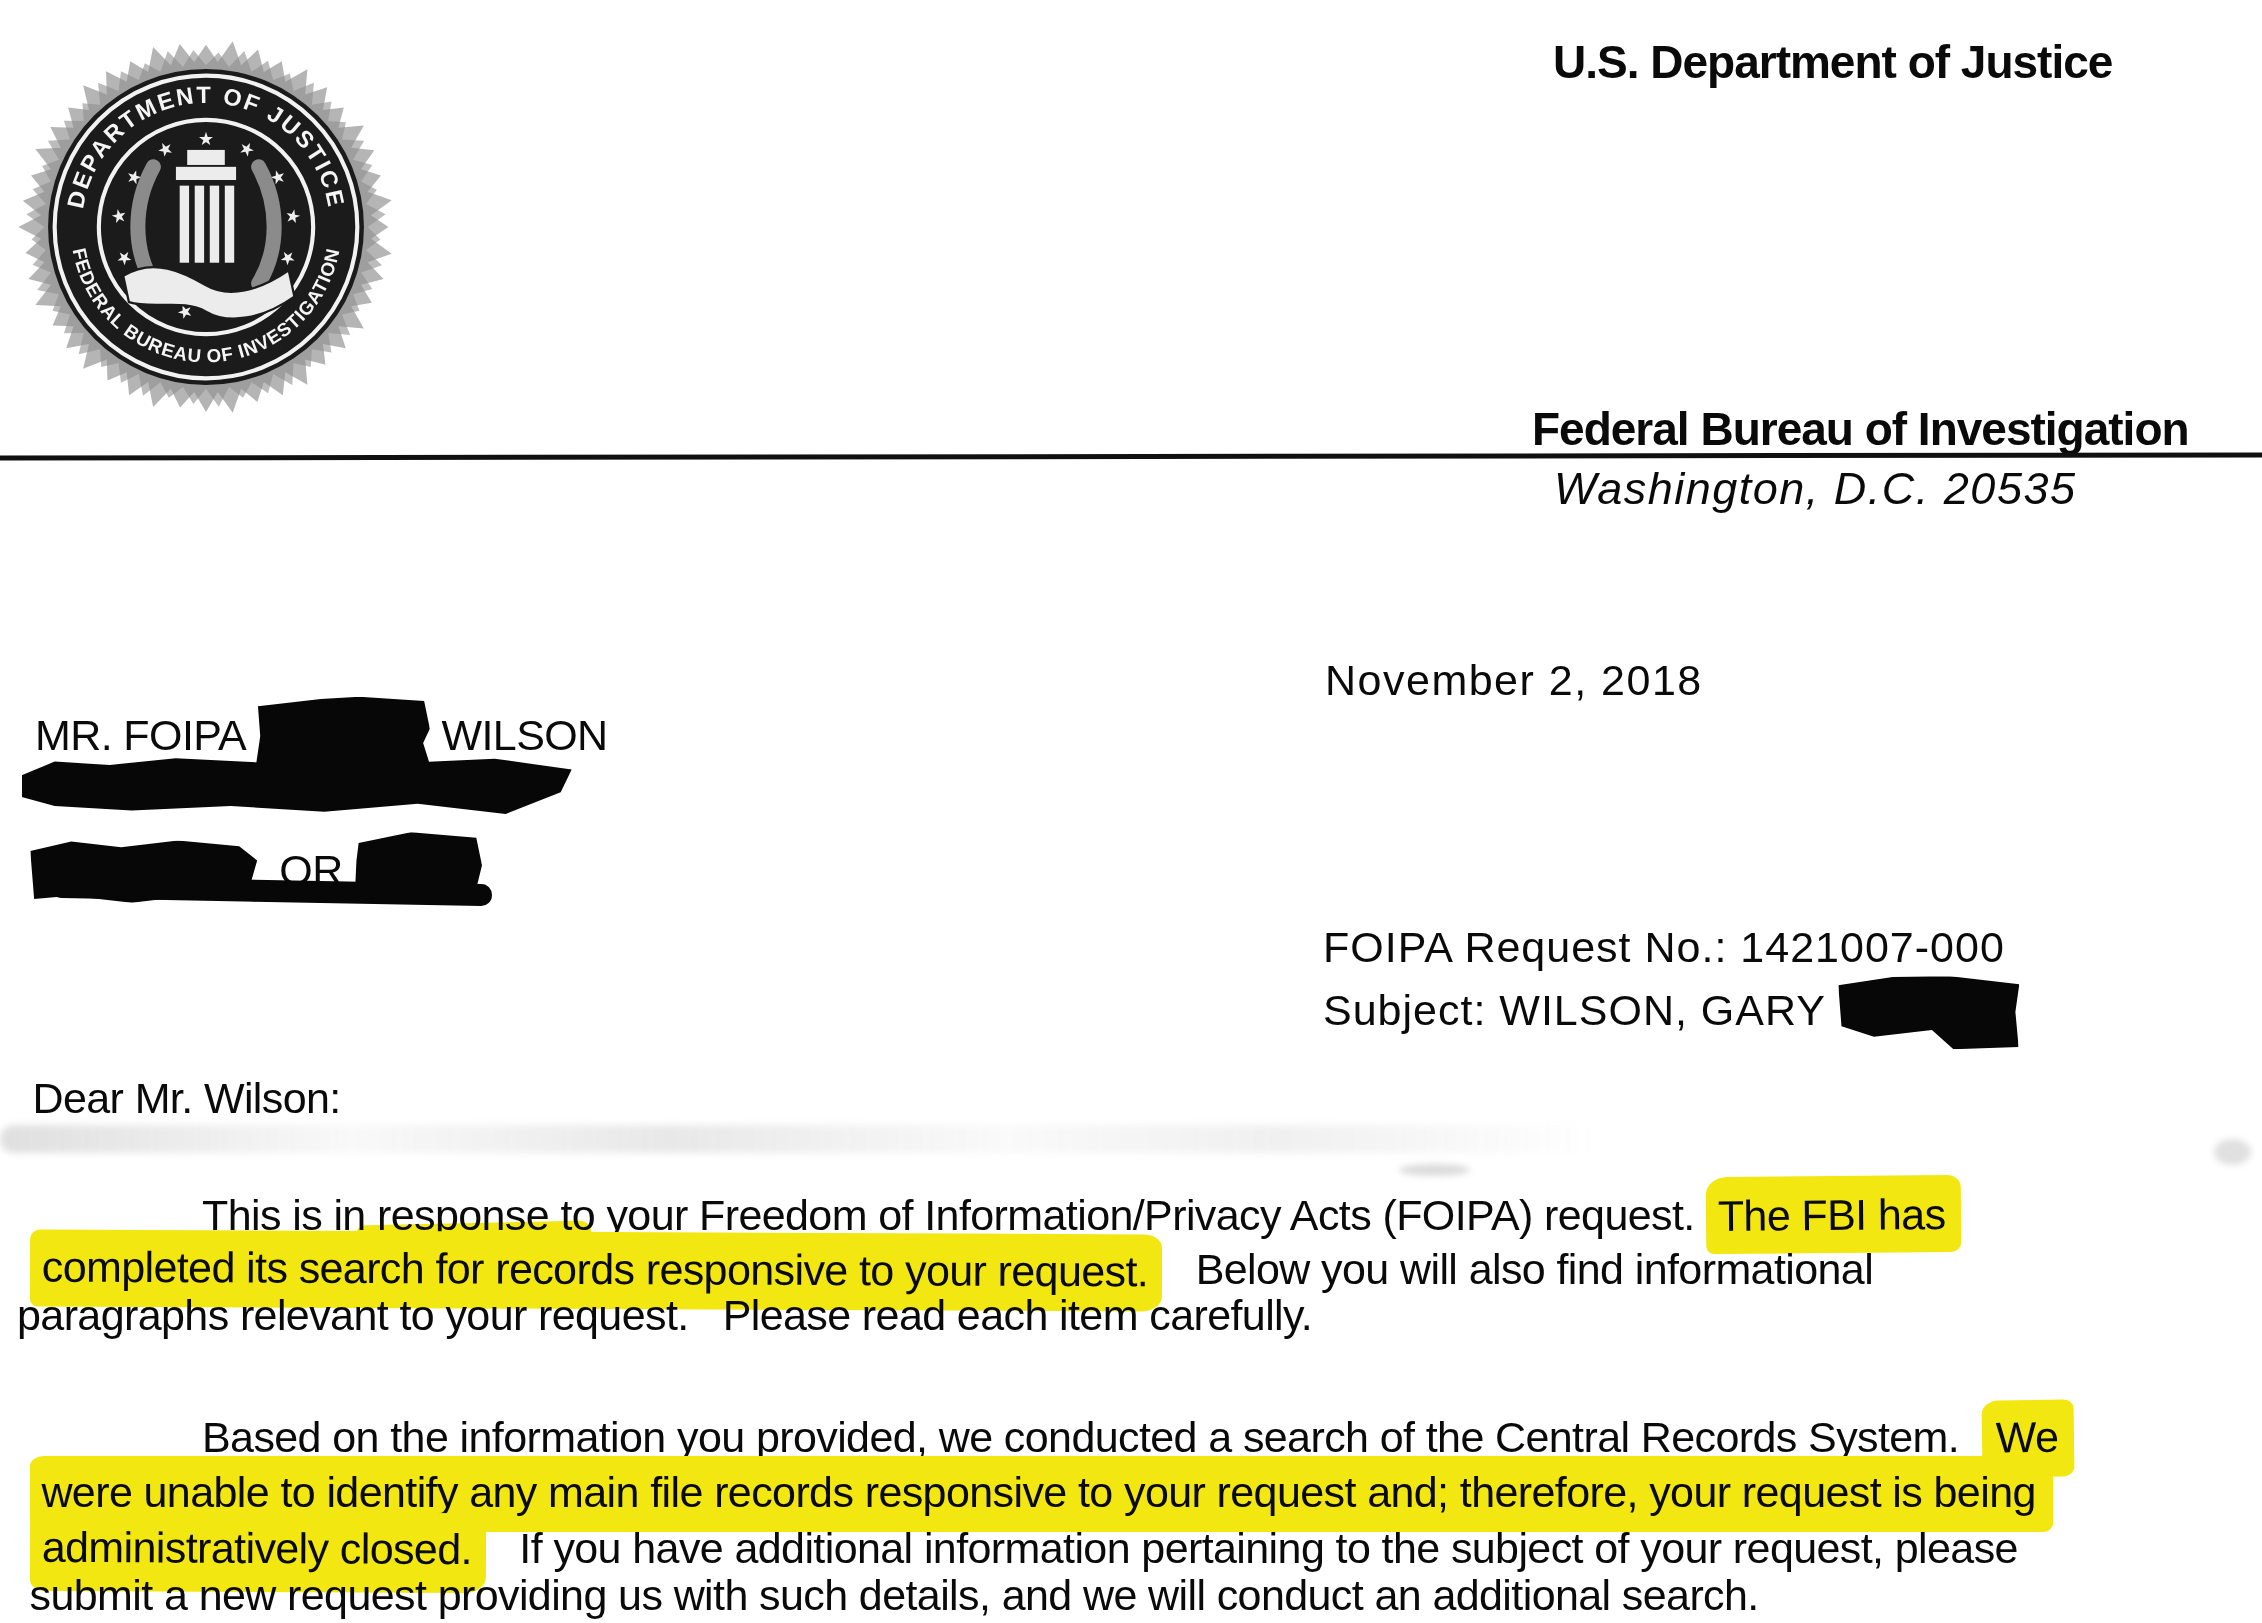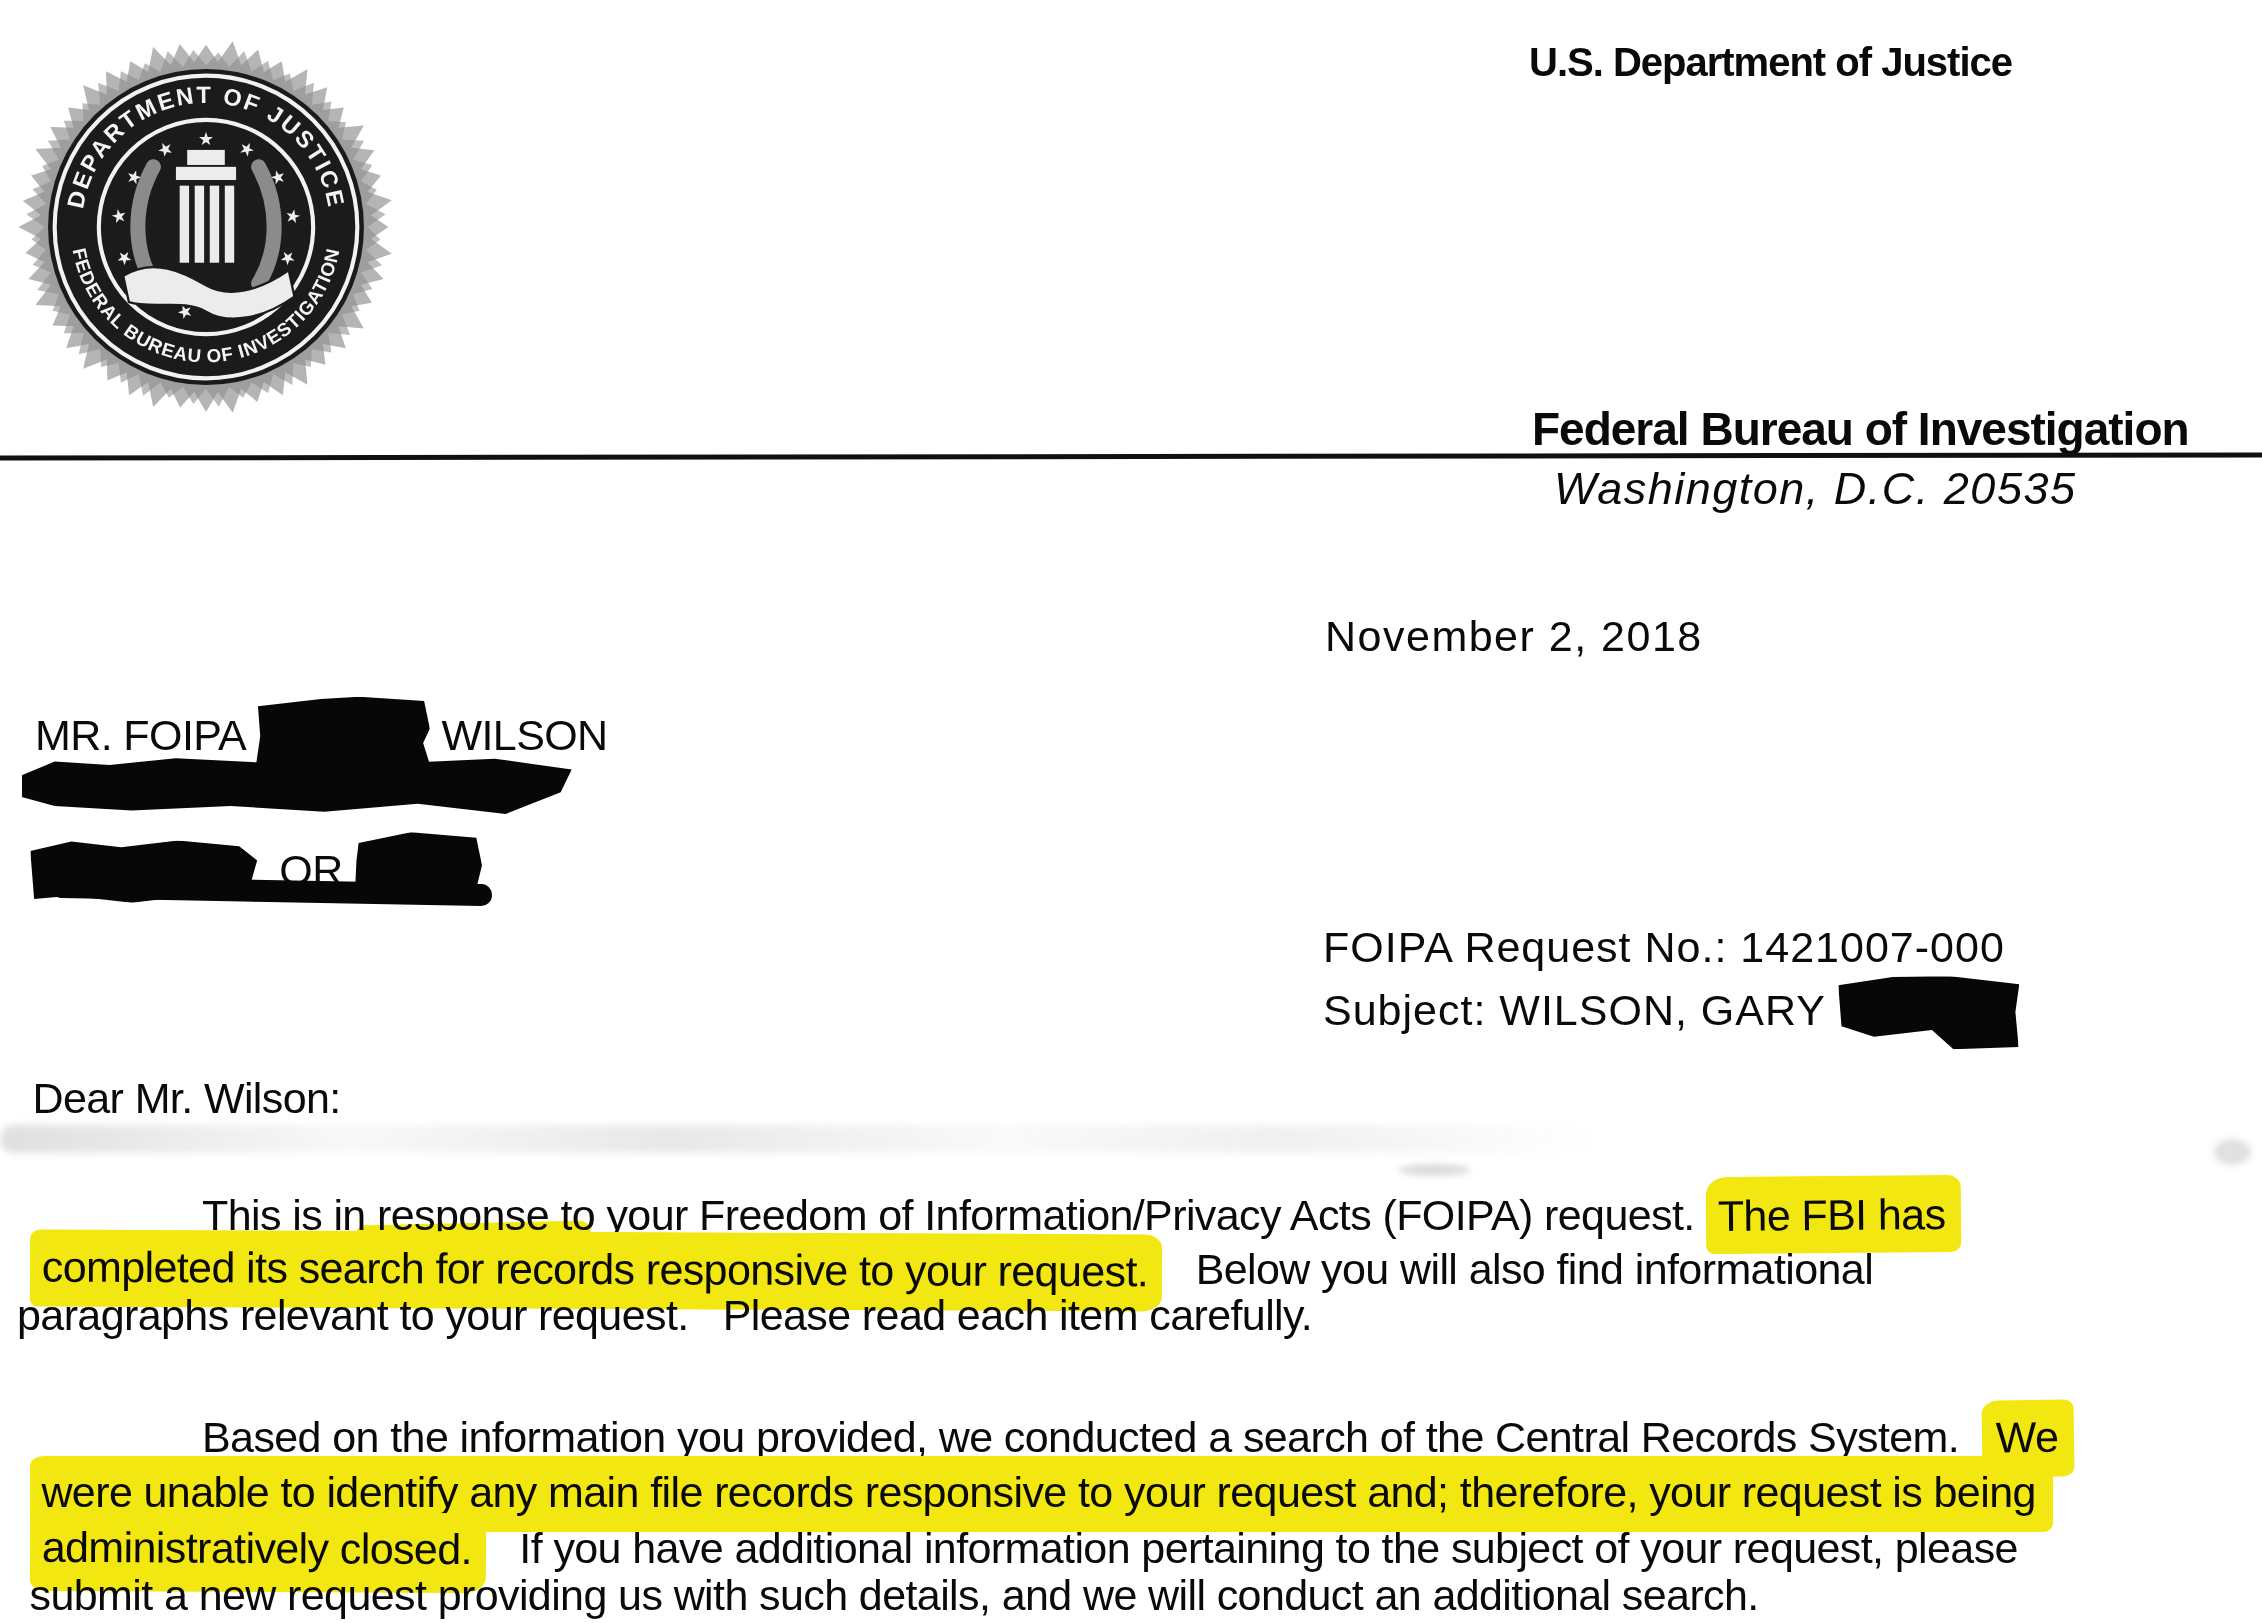--- a/index.html
+++ b/index.html
@@ -6,24 +6,24 @@
   .page{
     position:relative;
     width:2263px;height:1623px;
     background:#ffffff;
     font-family:"Liberation Sans","DejaVu Sans",sans-serif;
     color:#0a0a0a;
     overflow:hidden;
   }
   .abs{position:absolute;}
   .line{position:absolute;white-space:pre;font-size:43px;line-height:55px;letter-spacing:-0.6px;color:#0a0a0a;}
-  .doj-title{font-size:40px;font-weight:bold;letter-spacing:-1px;}
+  .doj-title{font-size:46px;font-weight:bold;letter-spacing:-1px;margin-left:24px;}
   .fbi-title{font-size:46px;font-weight:bold;letter-spacing:-1px;}
   .wash{font-size:45px;font-style:italic;letter-spacing:1.5px;}
-  .date{letter-spacing:1.5px;}
+  .date{letter-spacing:1.5px;margin-top:44px;}
   .ref{letter-spacing:1px;}
   .rule{position:absolute;left:0;top:454px;width:2263px;height:4.9px;background:#101010;transform:rotate(-0.08deg);}
   
   .hl{
     display:inline-block;
     background:#f2e711;
     padding:7.9px 11.8px 9.9px 9.9px;
     border-radius:15.8px 5.9px 13.8px 7.9px / 9.9px 7.9px 11.8px 8.9px;
   }
   .hl-a{transform:rotate(-0.5deg);padding:11.8px 15.8px 9.9px 11.8px;border-radius:21.7px 13.8px 9.9px 7.9px/17.7px 11.8px 9.9px 7.9px;}

